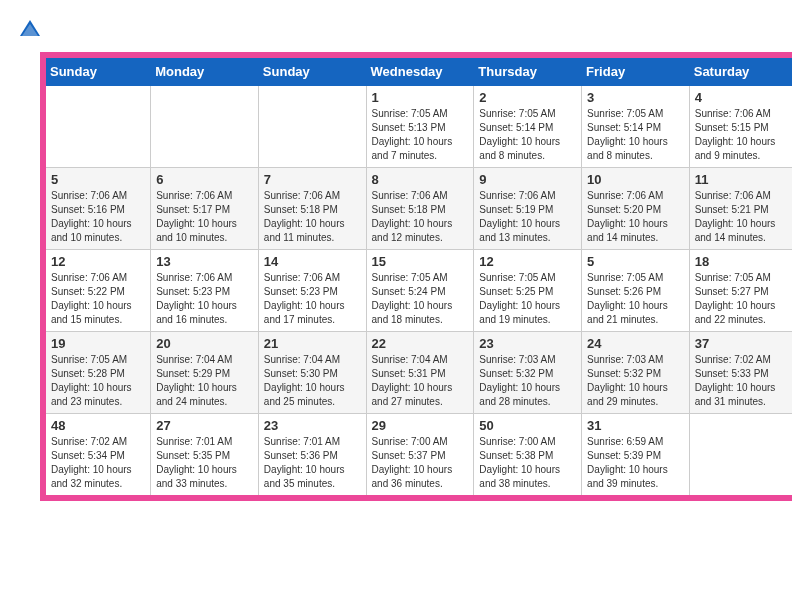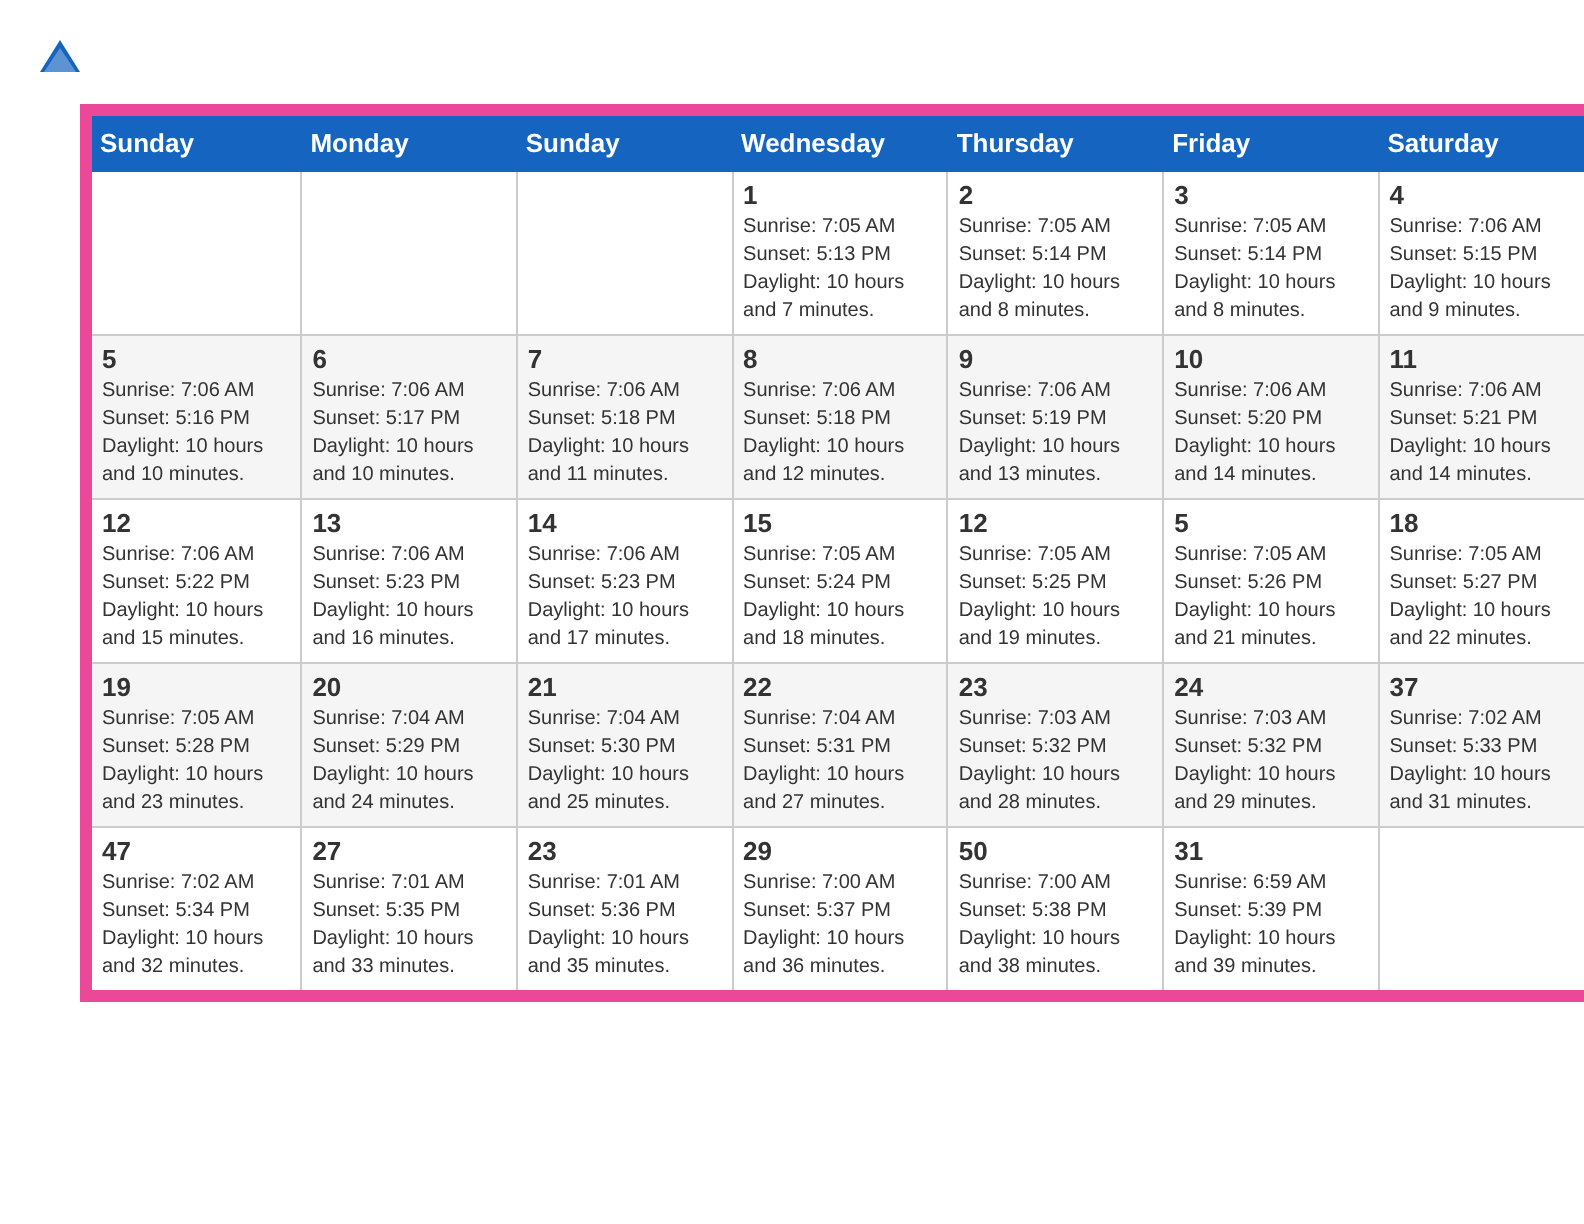--- a/index.html
+++ b/index.html
@@ -302,21 +302,21 @@
         <td>
           <span class="day-number">37</span>
           <div class="day-info" style="white-space: pre-line;">Sunrise: 7:02 AM
 Sunset: 5:33 PM
 Daylight: 10 hours
 and 31 minutes.</div>
         </td>
       </tr>
       <tr>
         <td>
-          <span class="day-number">47</span>
+          <span class="day-number">48</span>
           <div class="day-info" style="white-space: pre-line;">Sunrise: 7:02 AM
 Sunset: 5:34 PM
 Daylight: 10 hours
 and 32 minutes.</div>
         </td>
         <td>
           <span class="day-number">27</span>
           <div class="day-info" style="white-space: pre-line;">Sunrise: 7:01 AM
 Sunset: 5:35 PM
 Daylight: 10 hours

